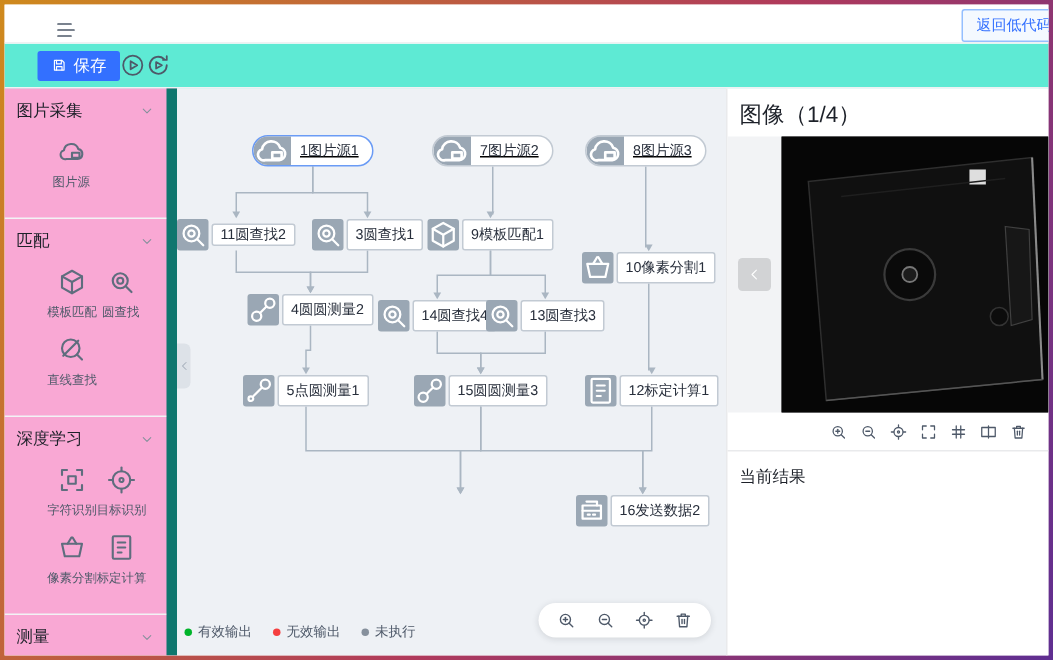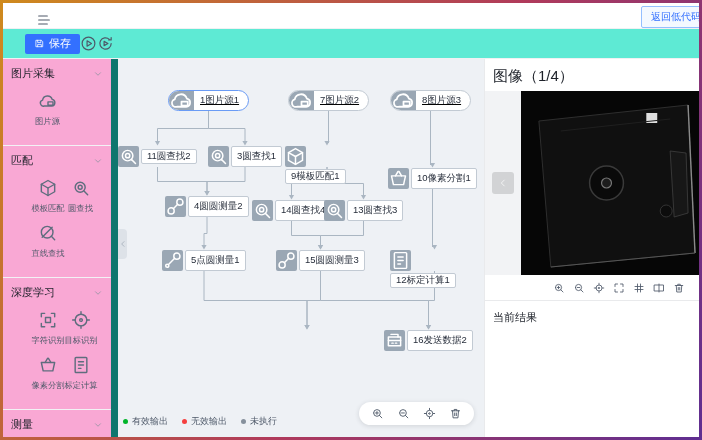--- a/index.html
+++ b/index.html
@@ -387,21 +387,21 @@
           <div class="node rect" style="left: 90px; top: 87px;">
             <span class="n-ic">
               <svg class="ic" viewBox="0 0 24 24">
                 <path d="M11 11m-6 0a6 6 0 1 0 12 0a6 6 0 1 0 -12 0"></path>
                 <path d="M11 11m-2.4 0a2.4 2.4 0 1 0 4.8 0a2.4 2.4 0 1 0 -4.8 0"></path>
                 <path d="M15.6 15.6L20 20"></path>
               </svg>
             </span>
             <span class="n-lb">3圆查找1</span>
           </div>
-          <div class="node rect" style="left: 167px; top: 87px; flex-direction: column;">
+          <div class="node rect" style="left: 167px; top: 87px;">
             <span class="n-ic">
               <svg class="ic" viewBox="0 0 24 24">
                 <path d="M12 3l8 4.5v9L12 21l-8-4.5v-9z"></path>
                 <path d="M4 7.5l8 4.5 8-4.5"></path>
                 <path d="M12 12v9"></path>
               </svg>
             </span>
             <span class="n-lb">9模板匹配1</span>
           </div>
           <div class="node rect" style="left: 270px; top: 109px;">
@@ -457,21 +457,21 @@
           <div class="node rect" style="left: 158px; top: 191px;">
             <span class="n-ic">
               <svg class="ic" viewBox="0 0 24 24">
                 <path d="M7 17m-3.5 0a3.5 3.5 0 1 0 7 0a3.5 3.5 0 1 0 -7 0"></path>
                 <path d="M17 7m-3.5 0a3.5 3.5 0 1 0 7 0a3.5 3.5 0 1 0 -7 0"></path>
                 <path d="M9.5 14.5L14.5 9.5"></path>
               </svg>
             </span>
             <span class="n-lb">15圆圆测量3</span>
           </div>
-          <div class="node rect" style="left: 272px; top: 191px; flex-direction: column;">
+          <div class="node rect" style="left: 272px; top: 191px;">
             <span class="n-ic">
               <svg class="ic" viewBox="0 0 24 24">
                 <path d="M6 3h12a1 1 0 0 1 1 1v16a1 1 0 0 1-1 1H6a1 1 0 0 1-1-1V4a1 1 0 0 1 1-1z"></path>
                 <path d="M9 8h6"></path>
                 <path d="M9 12h6"></path>
                 <path d="M9 16h3"></path>
               </svg>
             </span>
             <span class="n-lb">12标定计算1</span>
           </div>

